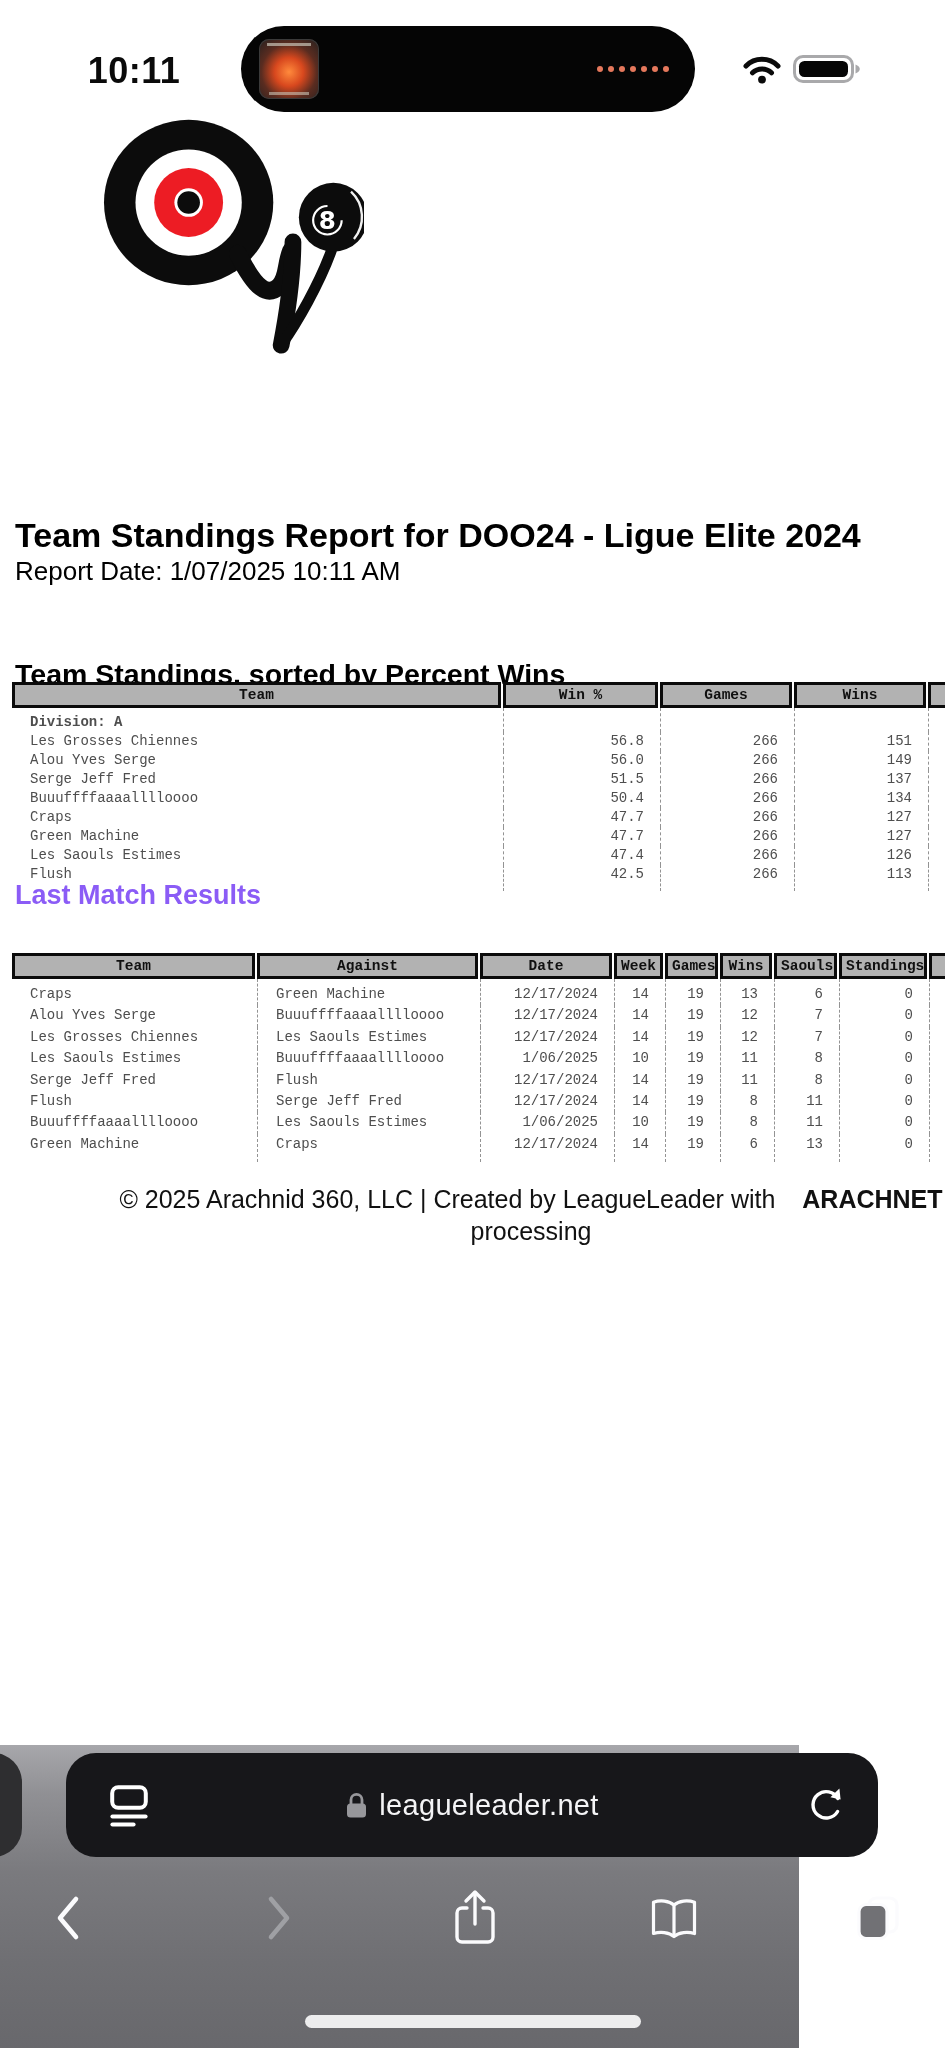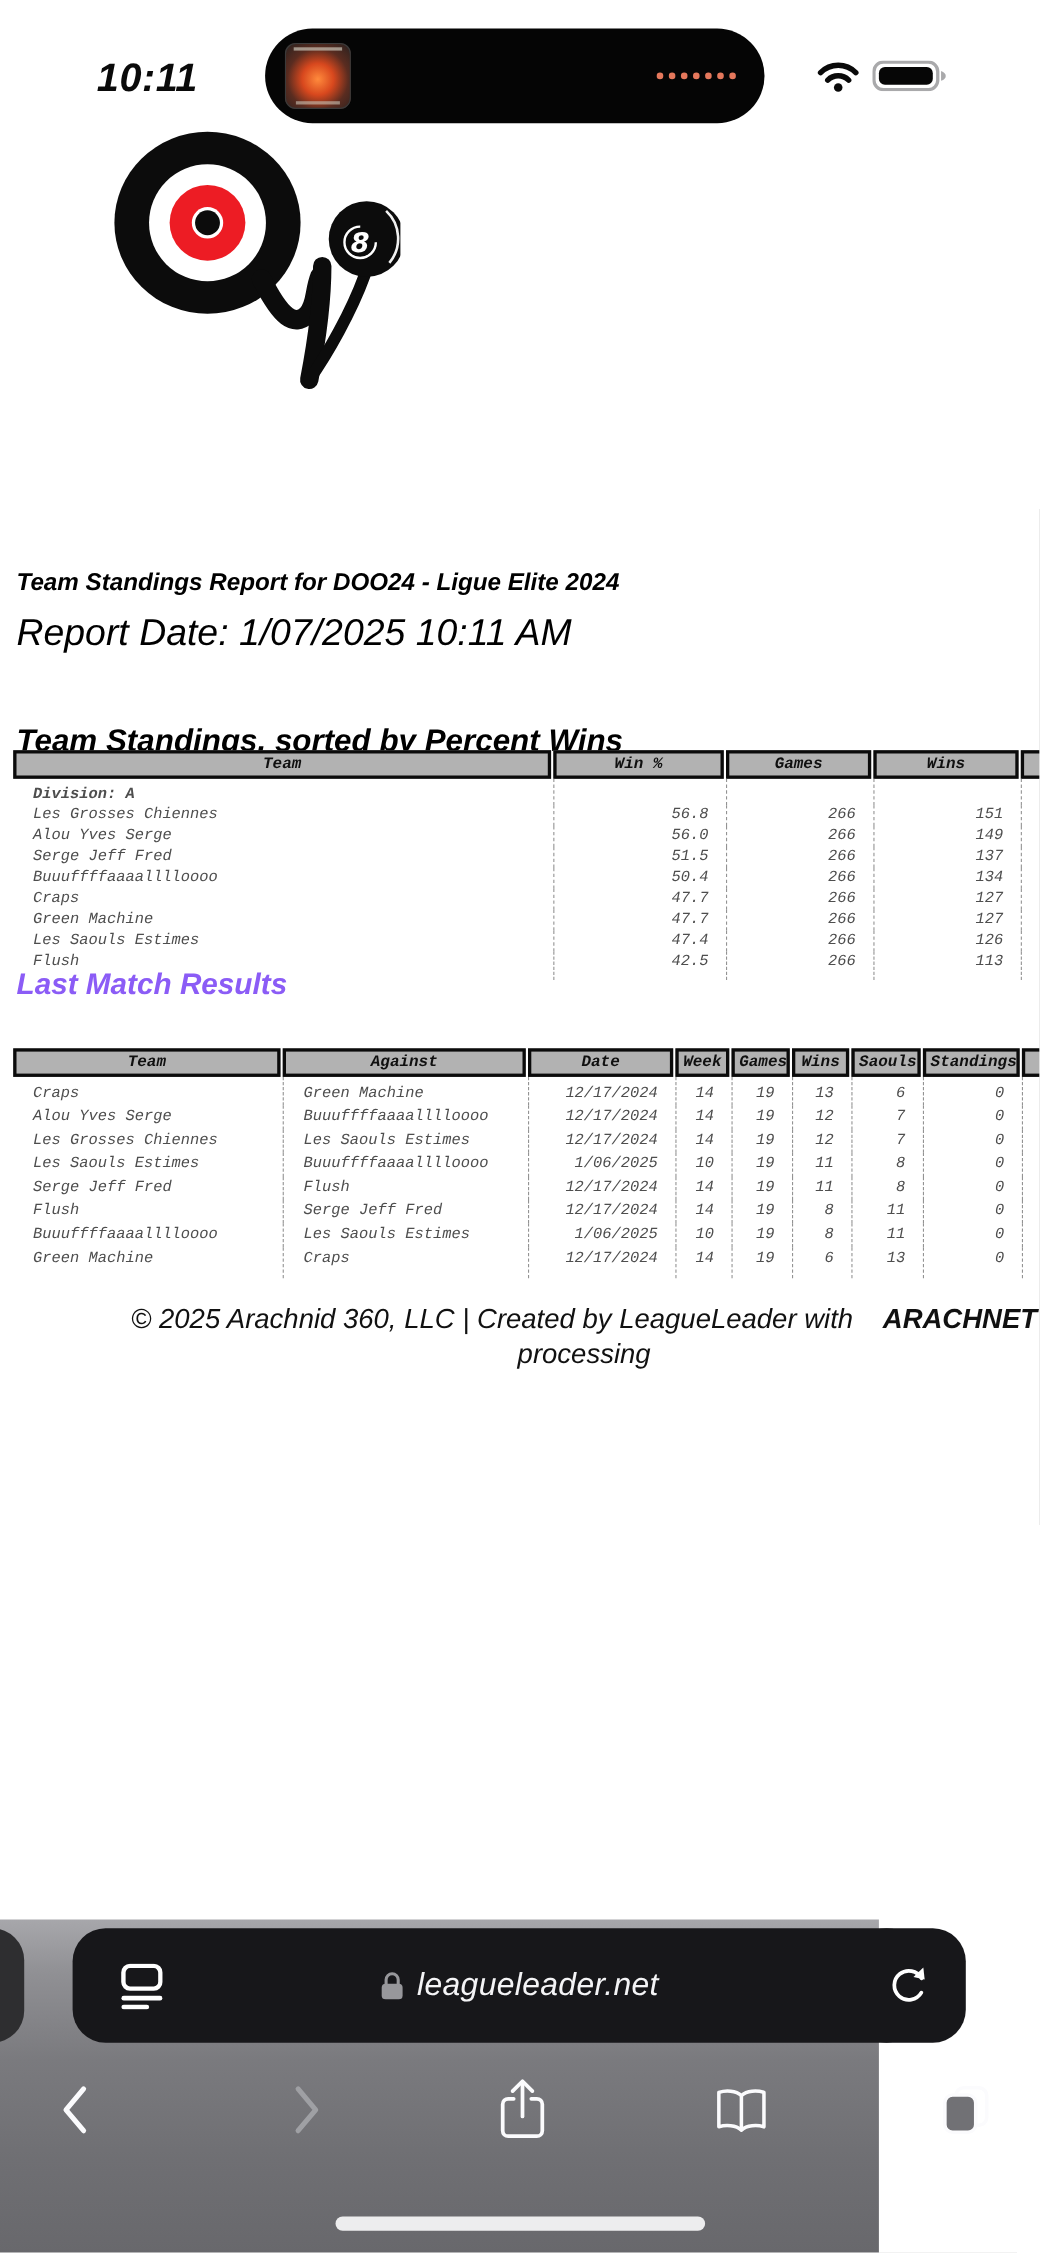--- a/index.html
+++ b/index.html
@@ -1,34 +1,34 @@
 <!DOCTYPE html>
 <html><head>
 <meta charset="utf-8">
 <style>
   html,body{margin:0;padding:0;background:#ddd;}
   .screen{position:relative;width:945px;height:2048px;background:#ffffff;overflow:hidden;
-          font-family:"Liberation Sans",sans-serif;margin:0 auto;font-style:italic;}
+          font-family:"Liberation Sans",sans-serif;margin:0 auto;}
   .abs{position:absolute;}
 
   
   .time{left:86px;top:50px;width:96px;text-align:center;font-size:36px;font-weight:700;color:#0a0a0a;letter-spacing:.5px;}
   .island{left:241px;top:26px;width:454px;height:86px;border-radius:43px;background:#050505;}
   .album{position:absolute;left:18px;top:13px;width:60px;height:60px;border-radius:10px;
          background:radial-gradient(circle at 50% 55%, #ff8a3c 0%, #d8481e 32%, #5a2c20 62%, #23201f 100%);
          box-shadow:inset 0 0 0 1px #3a3a3a;}
   .album:before{content:"";position:absolute;left:8px;right:8px;top:4px;height:3px;background:#c9c4b8;opacity:.7;}
   .album:after{content:"";position:absolute;left:10px;right:10px;bottom:4px;height:3px;background:#c9c4b8;opacity:.6;}
   .dots{position:absolute;right:26px;top:0;height:100%;display:flex;align-items:center;gap:5px;}
   .dots i{width:6px;height:6px;border-radius:50%;background:#e5785c;display:block;}
 
   
   .content{position:absolute;left:0;top:0;width:1062px;}
-  .h1{position:absolute;left:15px;top:516px;font-size:22px;font-weight:700;color:#000;white-space:nowrap;}
-  .dateline{position:absolute;left:15px;top:556px;font-size:34px;color:#000;white-space:nowrap;}
+  .h1{position:absolute;left:15px;top:516px;font-size:34px;font-weight:700;color:#000;white-space:nowrap;}
+  .dateline{position:absolute;left:15px;top:556px;font-size:26px;color:#000;white-space:nowrap;}
   .h2a{position:absolute;left:15px;top:611px;font-size:28.5px;font-weight:700;color:#000;white-space:nowrap;margin-top:47px;}
   .h2b{position:absolute;left:15px;top:880px;font-size:27px;font-weight:700;color:#8b5cf6;white-space:nowrap;}
 
   table.rep{border-collapse:separate;border-spacing:2px 0;table-layout:fixed;width:1050px;
             font-family:"Liberation Mono","DejaVu Sans Mono",monospace;}
   table.rep th{background:#b2b2b2;border:3px solid #0b0b0b;font-size:14.5px;font-weight:700;color:#101010;
                text-align:center;padding:2px 4px;white-space:nowrap;overflow:hidden;}
   table.rep td{font-size:14px;color:#4e4e4e;white-space:nowrap;overflow:hidden;padding:0 12px;}
   #t1 td{line-height:19px;}
   #t2 td{line-height:21.4px;}

